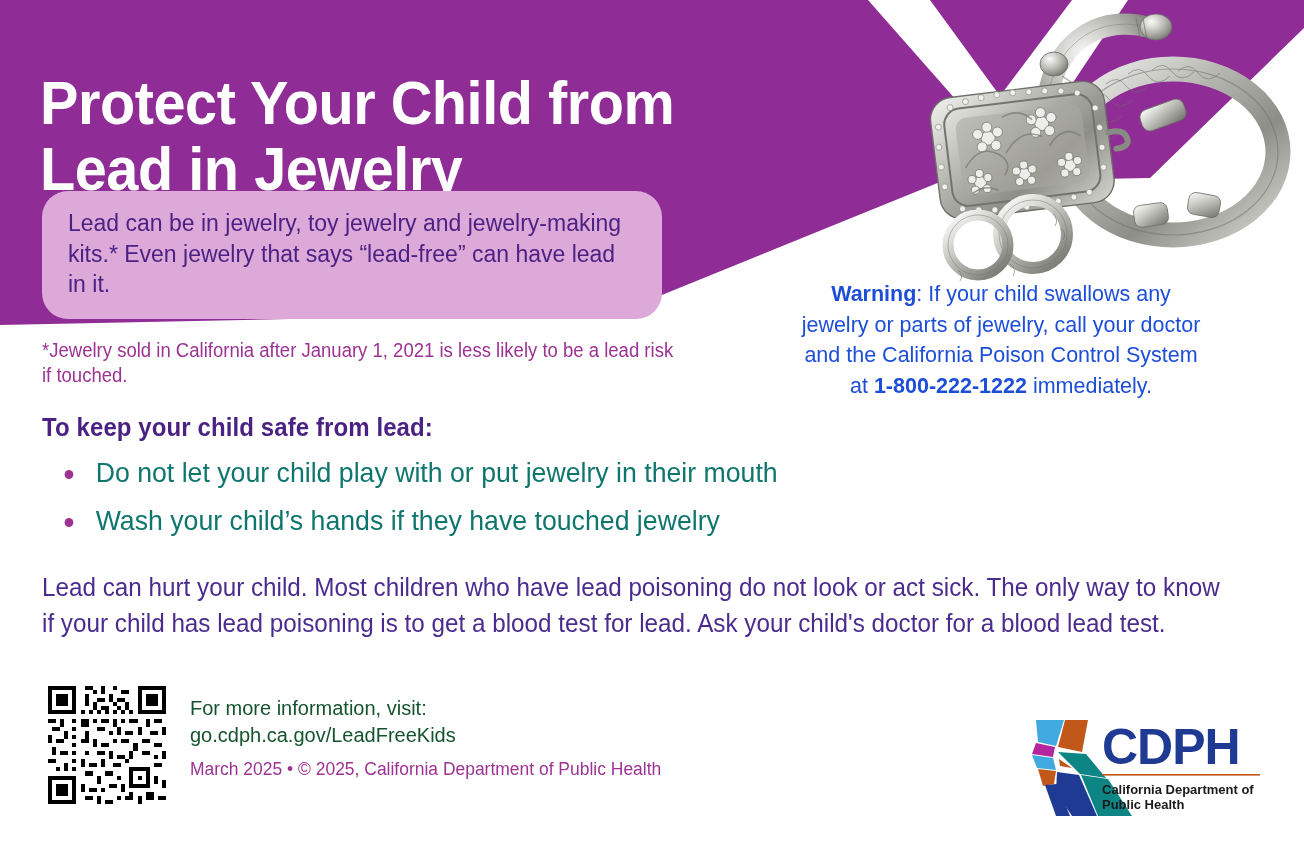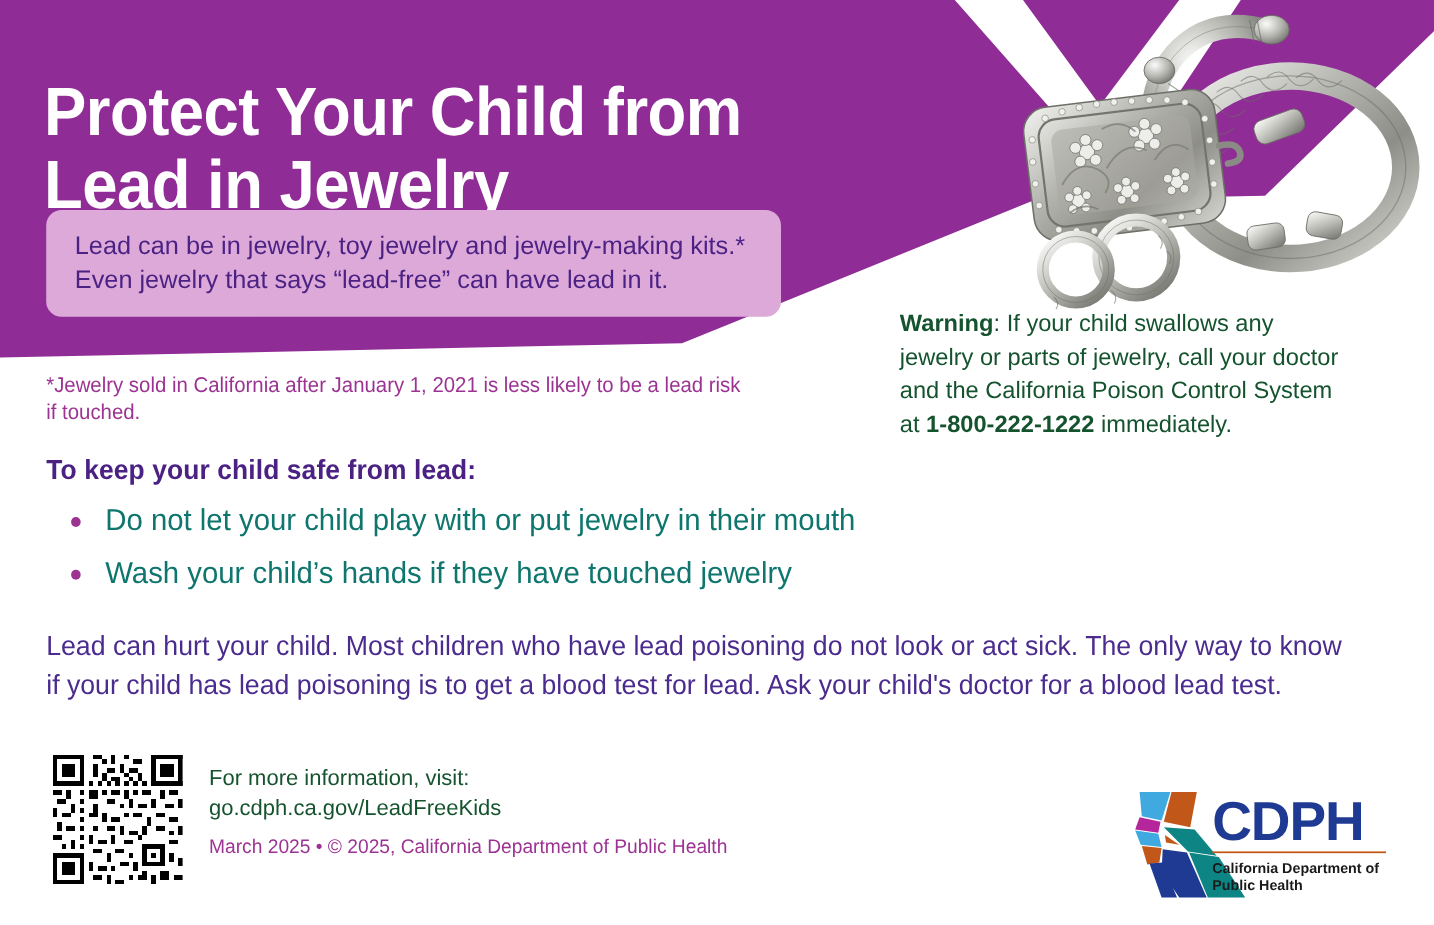--- a/index.html
+++ b/index.html
@@ -47,25 +47,25 @@
     letter-spacing:-0.5px;
     transform:scaleX(0.93);
     transform-origin:left top;
     white-space:pre-line;
   }
 
   
   .callout{
     position:absolute;
     left:42px; top:191px;
-    width:668px;
+    width:620px;
     box-sizing:border-box;
     padding:17px 26px 19px 26px;
     background:#DCA9D9;
-    border-radius:14px;
+    border-radius:26px;
     color:#4B2283;
     font-size:23px;
     line-height:1.33;
   }
 
   
   .footnote{
     position:absolute;
     left:42px; top:338px;
     width:670px;
@@ -73,25 +73,26 @@
     font-family:"Liberation Sans Narrow","Liberation Sans",sans-serif;
     font-size:19.5px;
     line-height:1.27;
     transform:scaleX(0.95);
     transform-origin:left top;
   }
 
   
   .warning{
     position:absolute;
-    left:818px; top:279px;
+    left:796px; top:279px;
     width:410px;
-    color:#14532d;
+    color:#1d4ed8;
     font-size:21.5px;
     line-height:1.42;
+    text-align:center;
   }
   .warning b{font-weight:bold;}
 
   
   .safe-heading{
     position:absolute;
     left:42px; top:413px;
     color:#4B2283;
     font-family:"Liberation Sans Narrow","Liberation Sans",sans-serif;
     font-weight:bold;

